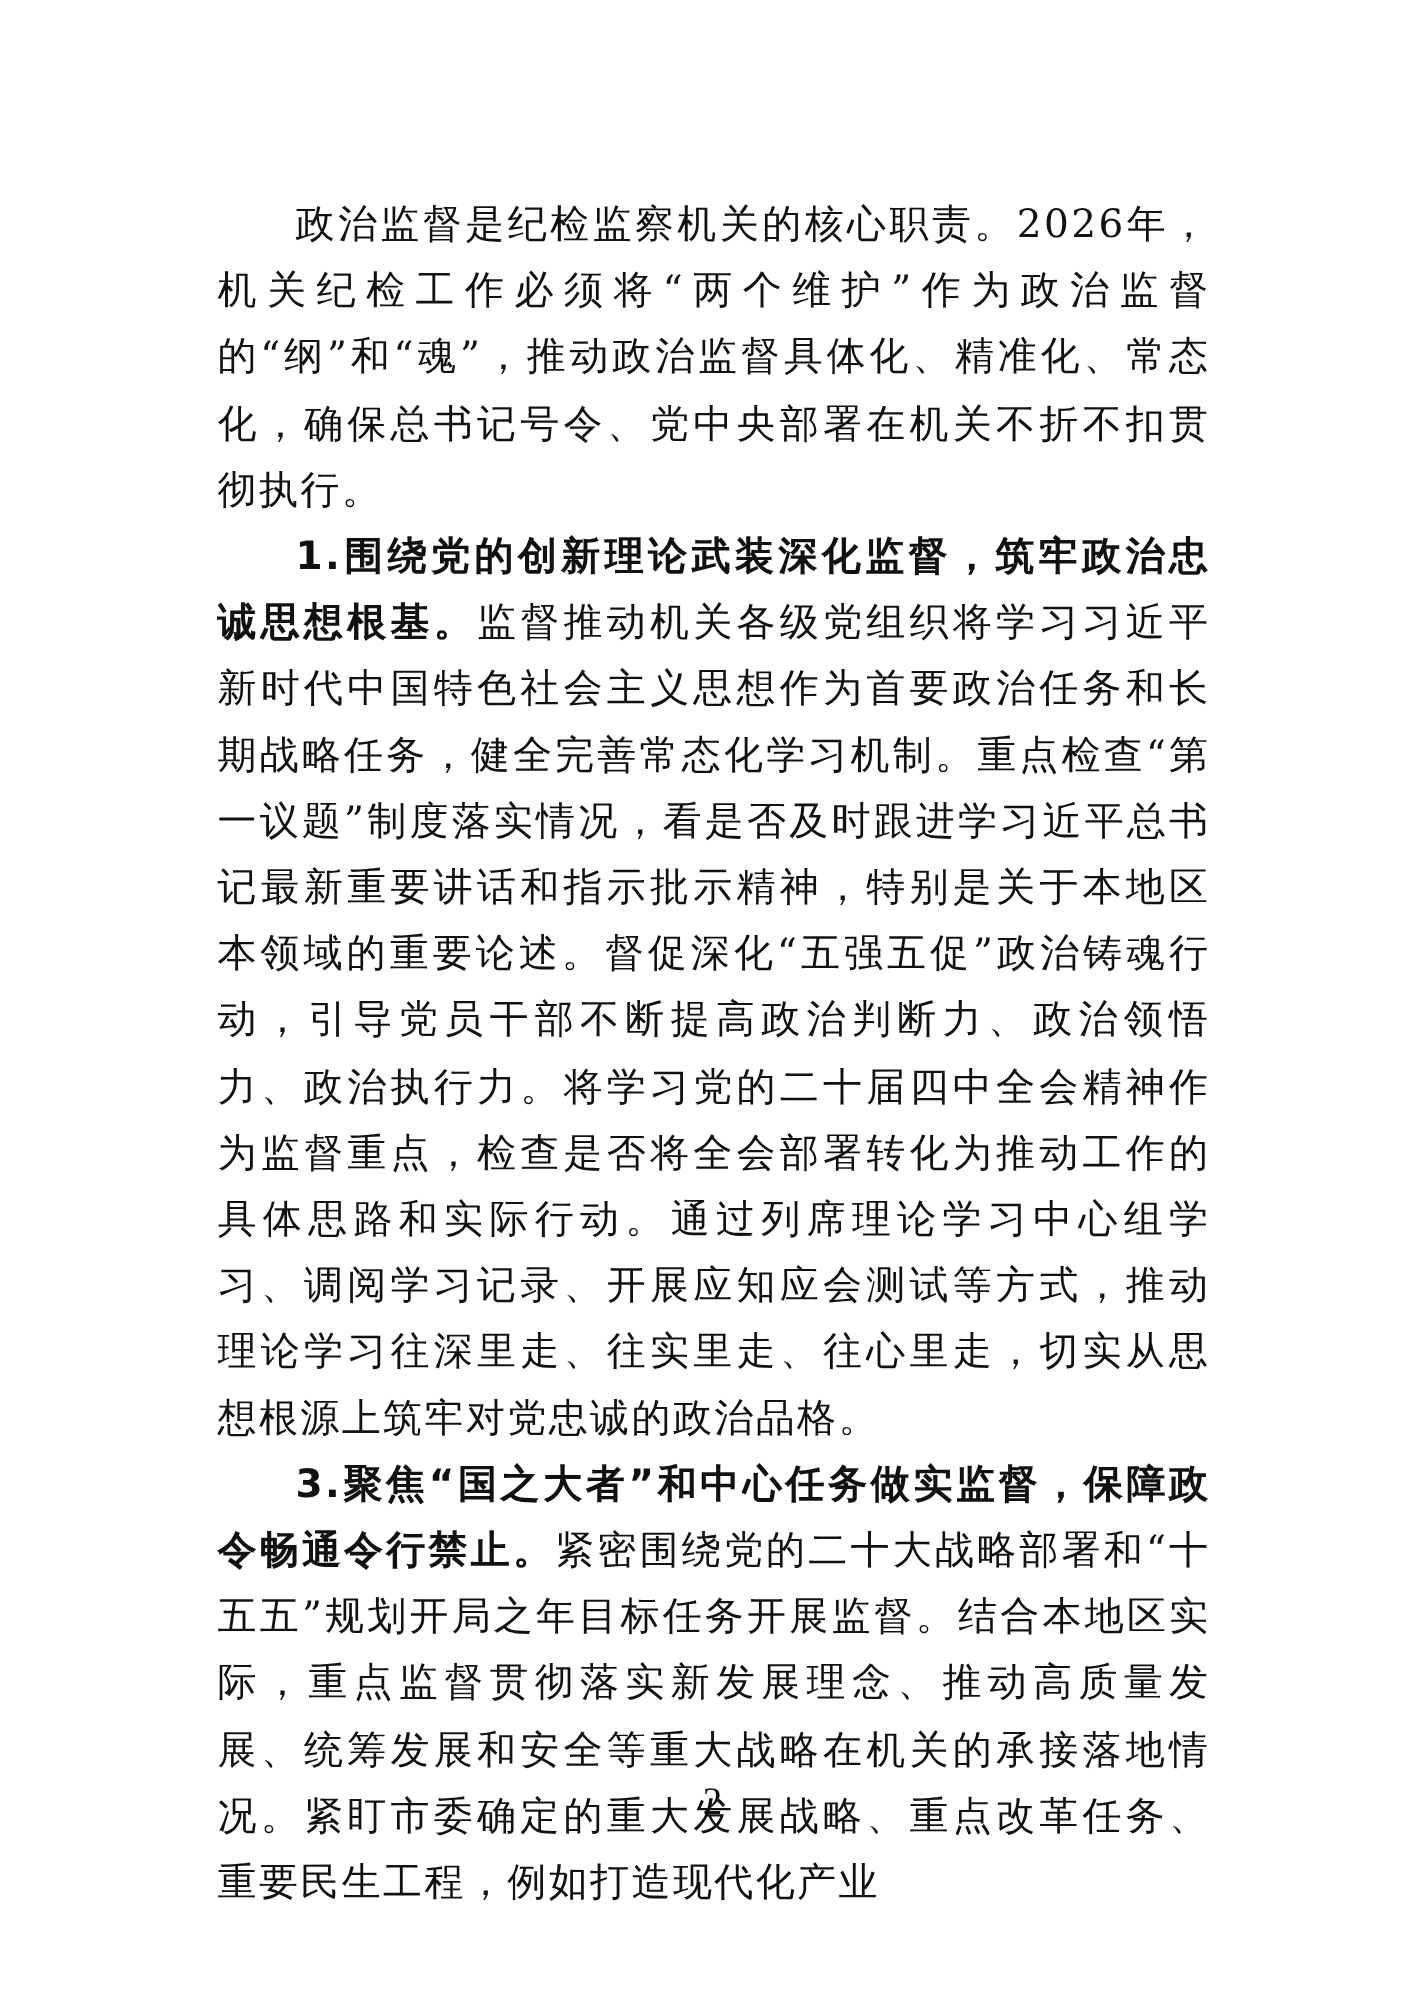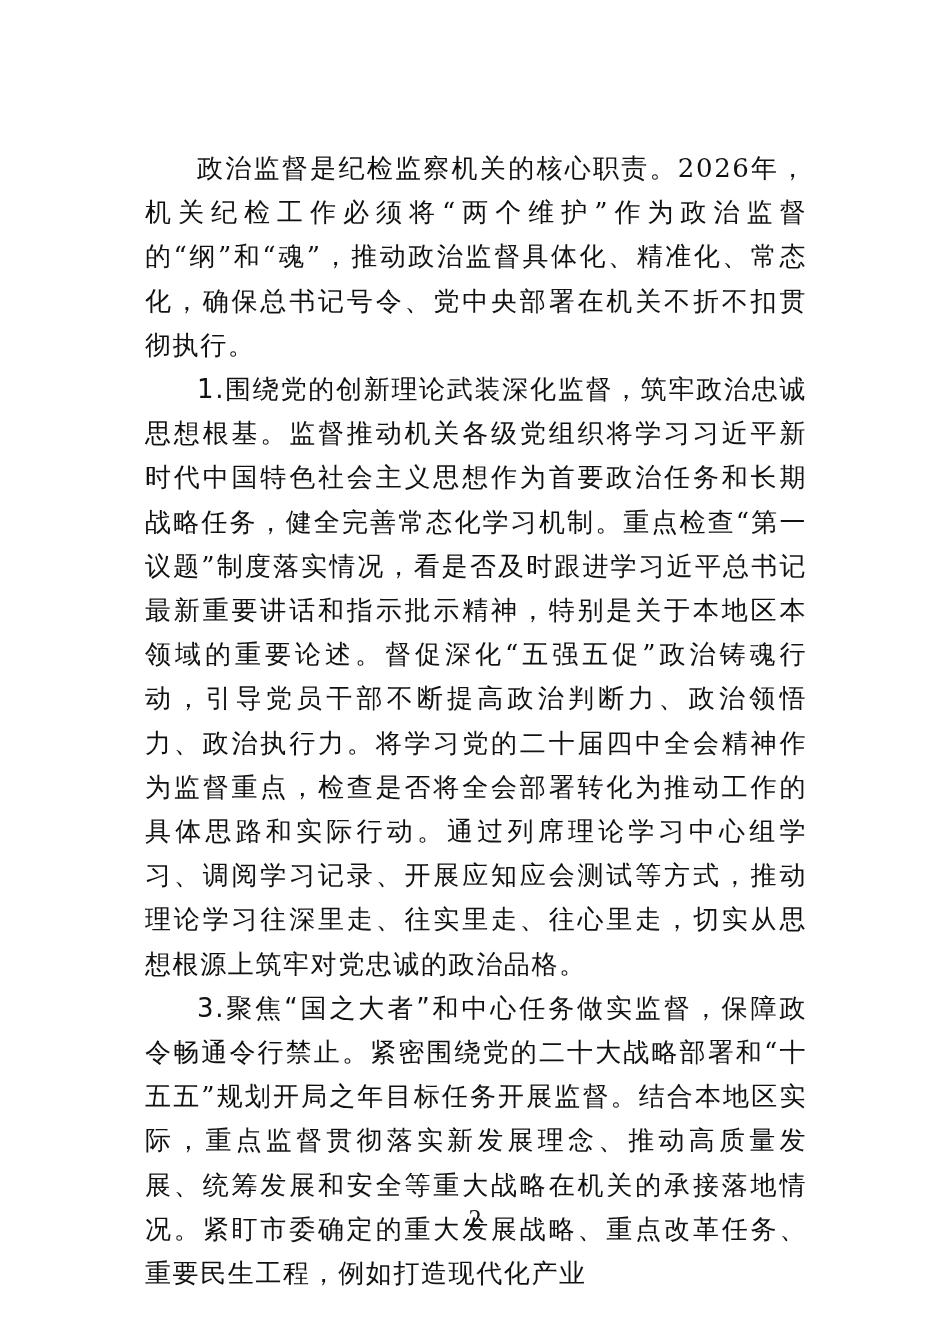--- a/index.html
+++ b/index.html
@@ -1,26 +1,26 @@
 <!DOCTYPE html>
 <html><head>
 <meta charset="utf-8">
 <style>
   html, body { margin: 0; padding: 0; background: #ffffff; }
   body { width: 950px; height: 1344px; position: relative; overflow: hidden; }
   .page {
-    position: absolute; left: 0; top: 18px; width: 950px; height: 1152px; background: #ffffff;
+    position: absolute; left: 0; top: 0; width: 950px; height: 1152px; background: #ffffff;
   }
   .content {
     position: absolute; left: 145px; top: 128px; width: 662px;
     font-family: "DejaVu Serif", "Liberation Serif", serif;
     font-size: 26px; color: #111111; line-height: 44.2px;
   }
   .para { margin: 0; text-indent: 52px; text-align: justify; text-align-last: left; letter-spacing: 1.6px; }
-  .para .heading { font-weight: normal; font-family: "DejaVu Sans", "Liberation Sans", sans-serif; }
+  .para .heading { font-weight: bold; font-family: "DejaVu Sans", "Liberation Sans", sans-serif; }
   .page-number {
     position: absolute; left: 0; width: 950px; top: 1186px; text-align: center;
     font-family: "Liberation Serif", "DejaVu Serif", serif; font-size: 26px; color: #111;
   }
 </style>
 </head>
 <body>
 
 <div class="page">
   <div class="content">

